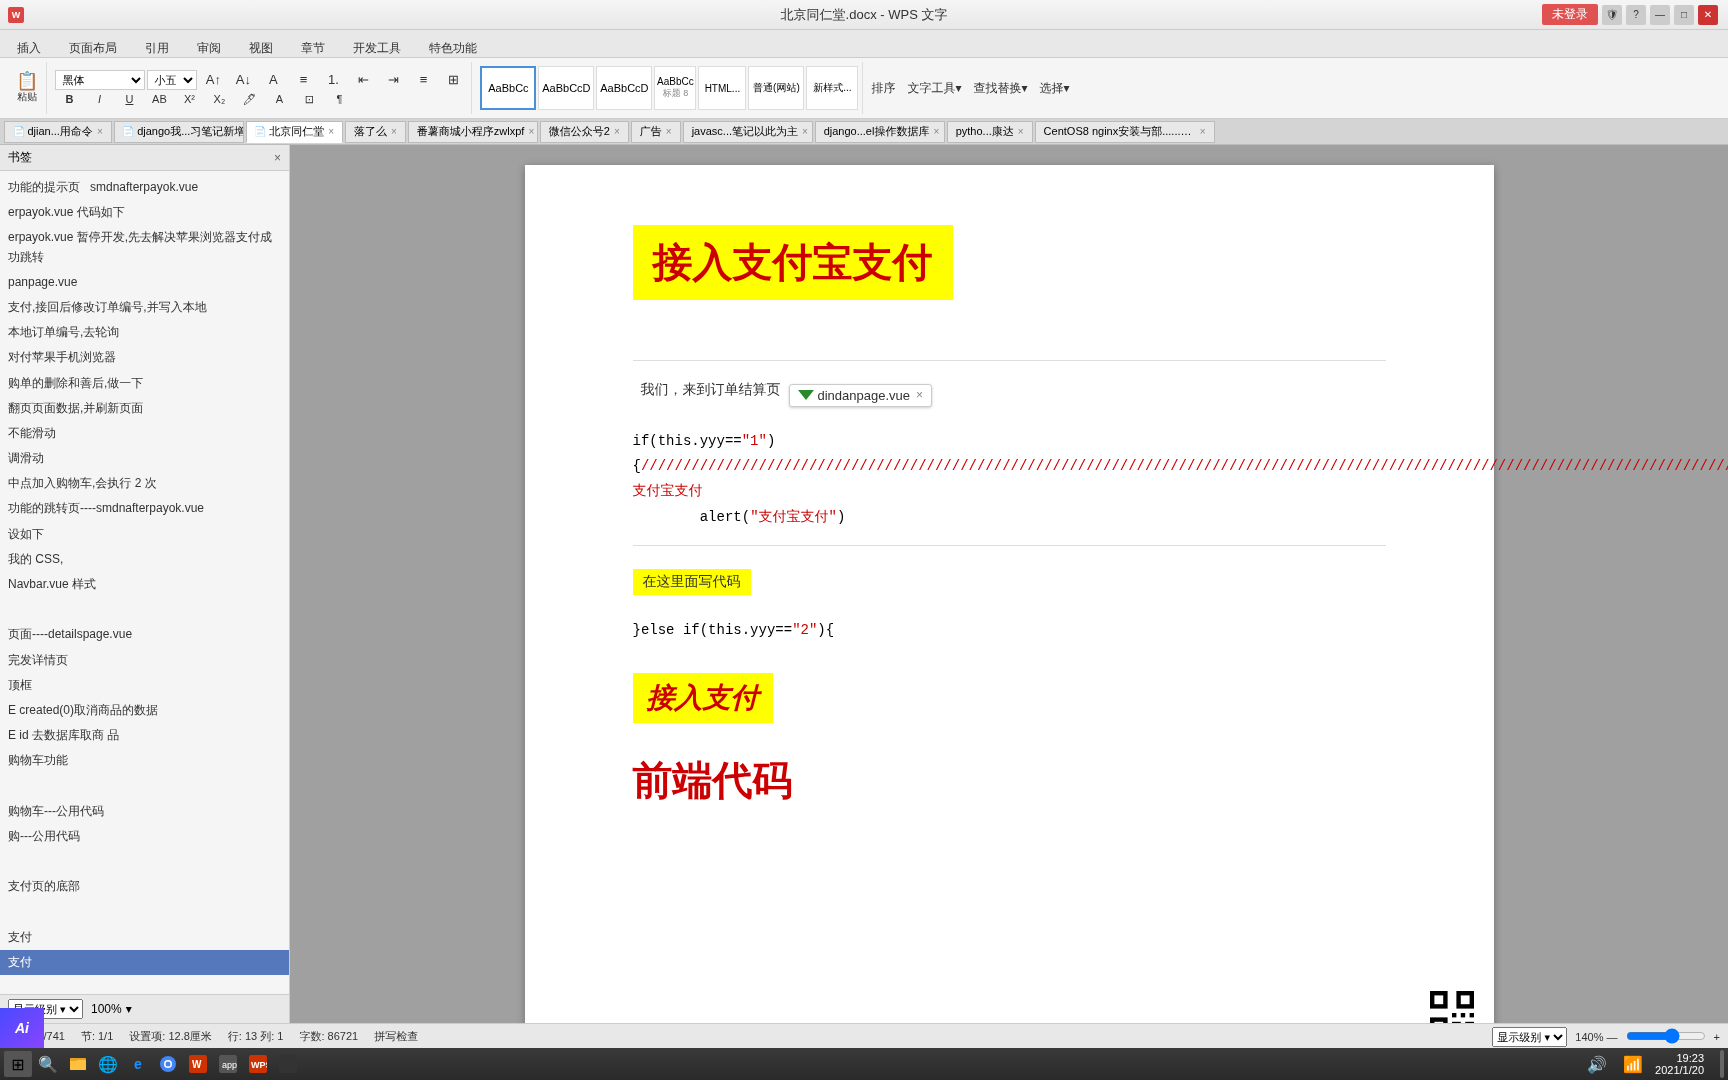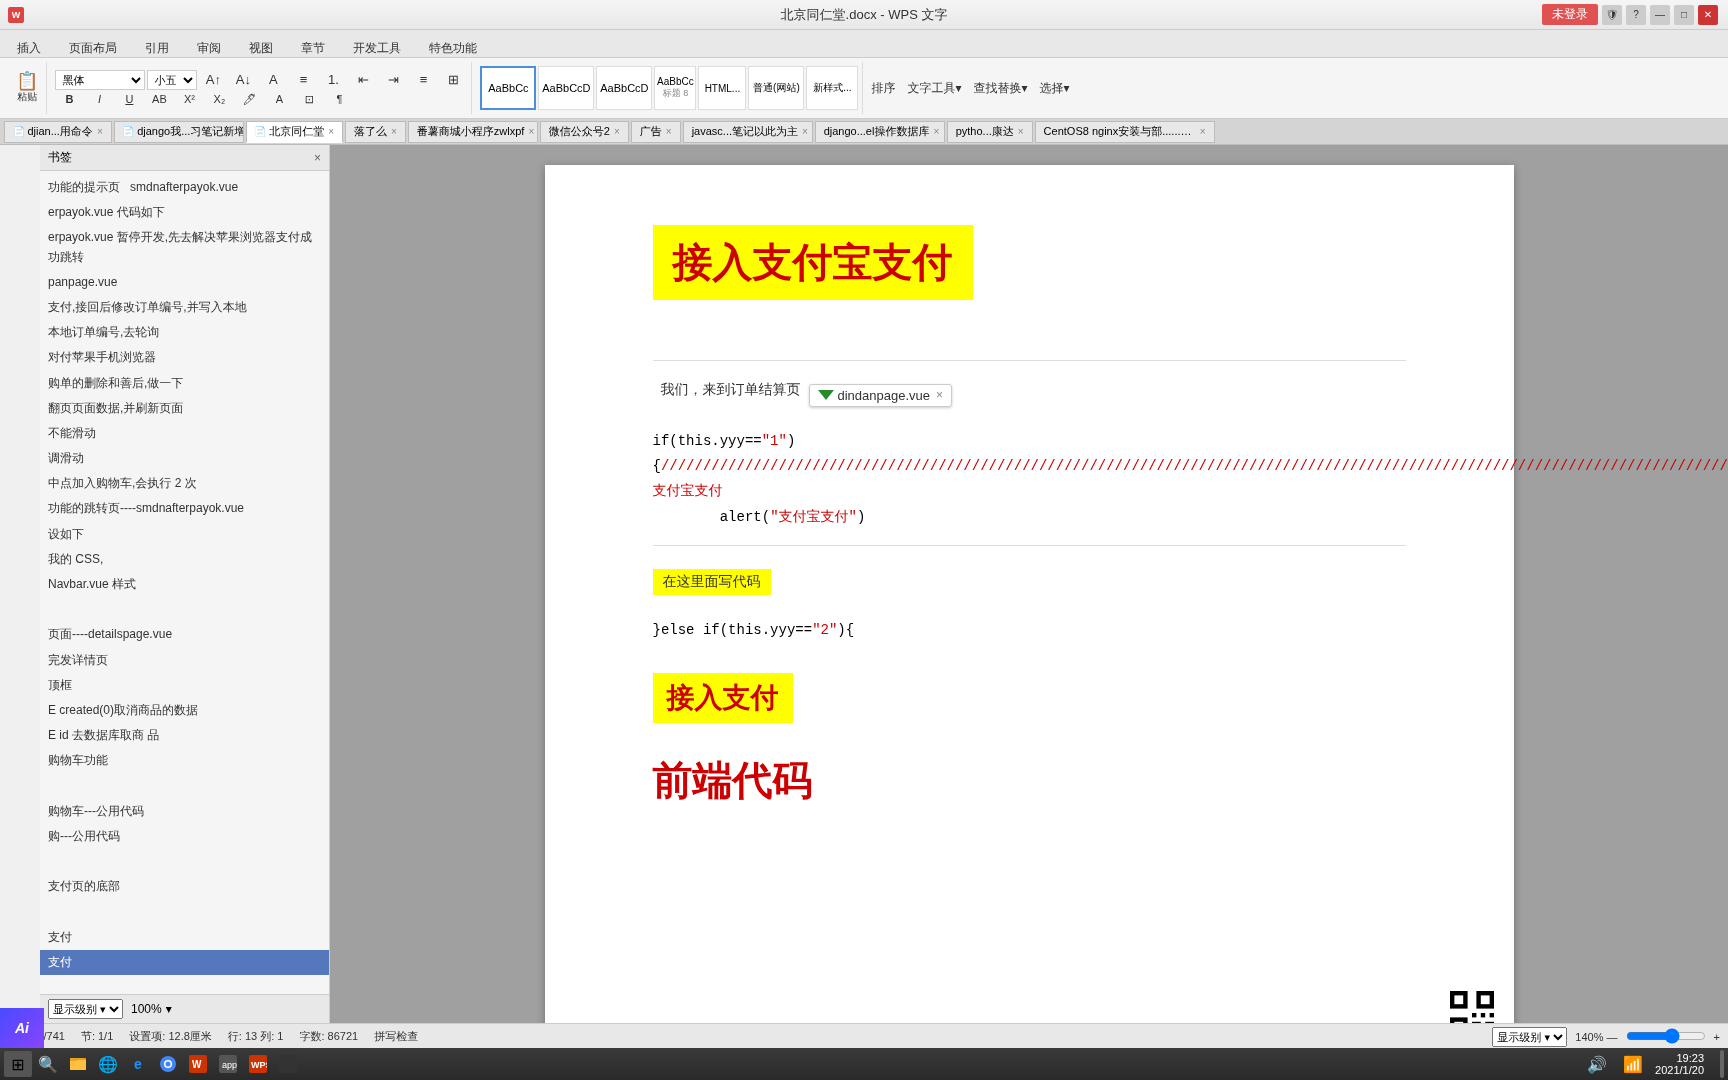--- a/index.html
+++ b/index.html
@@ -160,21 +160,20 @@
     }
 
     
     .sidebar {
       width: 290px;
       background: #f5f5f5;
       border-right: 1px solid #ccc;
       display: flex;
       flex-direction: column;
       flex-shrink: 0;
-      margin-left: 40px;
     }
     .sidebar-header {
       display: flex;
       align-items: center;
       justify-content: space-between;
       padding: 4px 8px;
       background: #e8e8e8;
       border-bottom: 1px solid #ccc;
       font-size: 12px;
     }
@@ -604,21 +603,21 @@
           <span>在这里面写代码</span>
         </div>
       </div>
 
       <div class="code-block">
         <div class="code-line">
           <span>}else if(this.yyy==</span><span style="color:#cc0000;">"2"</span><span>){</span>
         </div>
       </div>
 
-      <div style="margin:20px 0;">
+      <div style="margin:20px 0;font-style:italic;">
         <div class="section-heading">
           <span class="section-heading-text">接入支付</span>
         </div>
       </div>
 
       <div>
         <span class="partial-heading">前端代码</span>
       </div>
 
       <div style="position:absolute;bottom:30px;right:20px;width:44px;height:44px;">

